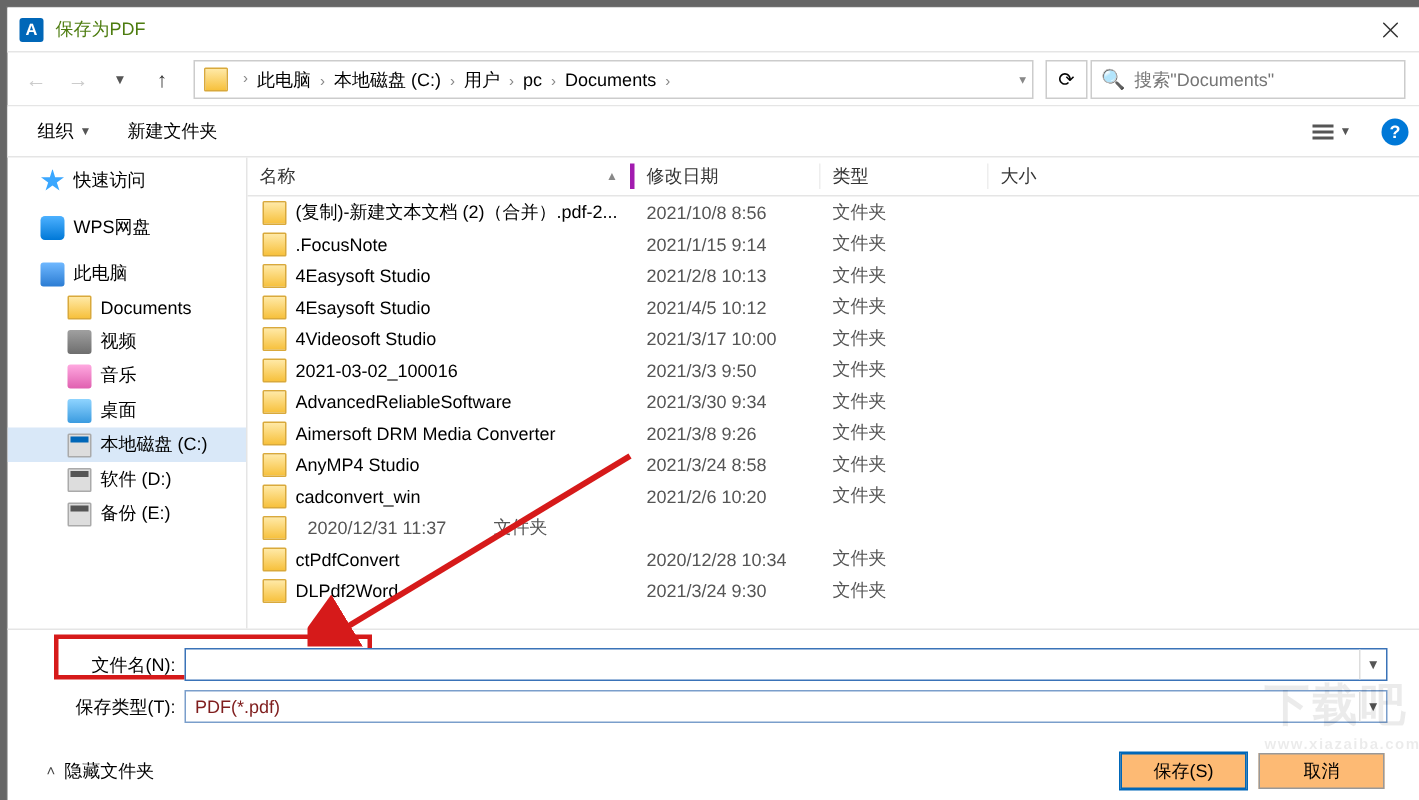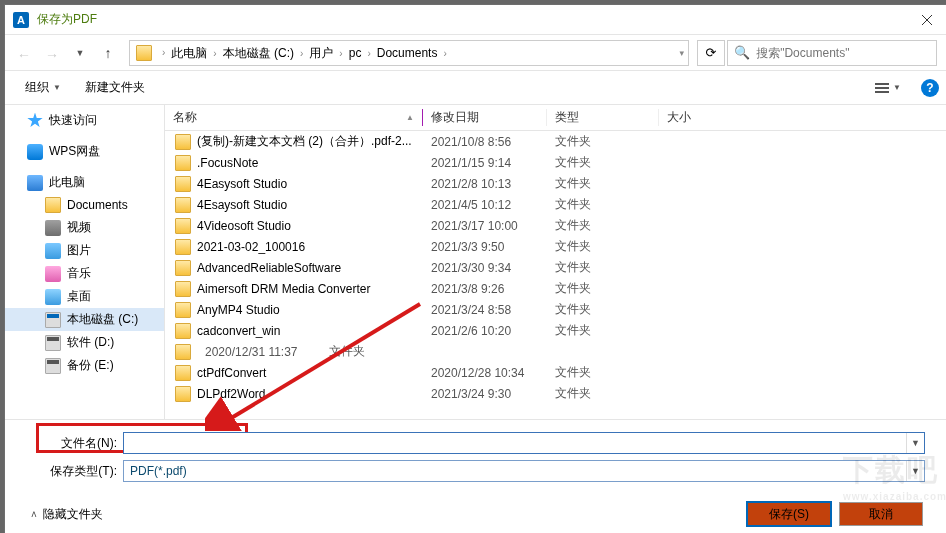--- a/index.html
+++ b/index.html
@@ -44,44 +44,44 @@
 .ti-media { background: linear-gradient(#a0a0a0,#6e6e6e); border-radius: 2px; }
 .ti-img { background: linear-gradient(#7bc8ff,#3a9be0); border-radius: 2px; }
 .ti-music { background: linear-gradient(#ffa9e0,#e060b0); border-radius: 2px; }
 .ti-desktop { background: linear-gradient(#8fd4ff,#3a9be0); border-radius: 2px; }
 .ti-disk { background: #ddd; border: 1px solid #aaa; border-radius: 1px; position: relative; }
 .ti-disk::after { content: ""; position: absolute; left: 1px; right: 1px; top: 1px; height: 4px; background: #0067b8; }
 .ti-disk.dark::after { background: #555; }
 .file-panel { flex: 1; display: flex; flex-direction: column; min-width: 0; }
 .col-header { height: 26px; display: flex; align-items: center; border-bottom: 1px solid #e5e5e5; font-size: 12px; color: #333; }
 .col { padding: 0 8px; overflow: hidden; text-overflow: ellipsis; white-space: nowrap; }
-.col.name { width: 258px; border-right: 1px solid #a21caf; display: flex; align-items: center; justify-content: space-between; }
+.col.name { width: 258px; border-right: 3px solid #a21caf; display: flex; align-items: center; justify-content: space-between; }
 .col.name .sort-ind { font-size: 8px; color: #888; }
 .col.date { width: 124px; border-right: 1px solid #eee; }
 .col.type { width: 112px; border-right: 1px solid #eee; }
 .col.size { width: 80px; }
 .file-list { flex: 1; overflow: hidden; }
 .file-row { height: 21px; display: flex; align-items: center; font-size: 12px; }
 .file-row .ficon { width: 16px; height: 16px; margin: 0 6px 0 10px; background: linear-gradient(#ffe9a6,#f7c13d); border: 1px solid #d9a93b; border-radius: 1px; flex-shrink: 0; }
 .file-row .fname { width: 226px; color: #000; overflow: hidden; white-space: nowrap; text-overflow: ellipsis; }
 .file-row .fdate { width: 124px; color: #555; padding-left: 8px; }
 .file-row .ftype { width: 112px; color: #555; padding-left: 8px; }
 .bottom-section { border-top: 1px solid #e5e5e5; padding: 6px 12px 10px; position: relative; }
 .field-row { display: flex; align-items: center; margin: 6px 0 6px 28px; }
 .field-row label { width: 78px; font-size: 12px; text-align: right; padding-right: 6px; }
 .field-row .combo { flex: 1; height: 22px; border: 1px solid #7a9ecb; background: #fff; display: flex; align-items: center; margin-right: 12px; position: relative; }
 .field-row .combo.blue { border-color: #3a73b8; }
-.combo-text { flex: 1; font-size: 12px; padding: 0 6px; color: #0c4a6e; }
+.combo-text { flex: 1; font-size: 12px; padding: 0 6px; color: #7f1d1d; }
 .combo-arrow { width: 18px; height: 100%; display: flex; align-items: center; justify-content: center; font-size: 9px; color: #555; border-left: 1px solid #ddd; cursor: pointer; }
 .highlight-box { position: absolute; border: 3px solid #d61a1a; top: 3px; left: 31px; width: 212px; height: 30px; pointer-events: none; }
 .action-row { display: flex; align-items: center; padding: 14px 14px 0; }
 .hide-folders { font-size: 12px; cursor: pointer; display: flex; align-items: center; gap: 6px; }
 .hide-folders .chev { font-size: 10px; color: #444; }
 .action-spacer { flex: 1; }
-.btn { min-width: 84px; height: 24px; font-size: 12px; border: 1px solid #999; background: #c2410c; cursor: pointer; margin-left: 8px; }
+.btn { min-width: 84px; height: 24px; font-size: 12px; border: 1px solid #999; background: #fdba74; cursor: pointer; margin-left: 8px; }
 .btn.primary { border: 1px solid #0067b8; outline: 1px solid #0067b8; }
 .watermark { position: absolute; right: 2px; bottom: 34px; font-size: 30px; font-weight: bold; color: rgba(0,0,0,0.08); letter-spacing: 2px; pointer-events: none; }
 .watermark small { display: block; font-size: 10px; letter-spacing: 1px; text-align: center; }
 .annot-arrow { position: absolute; pointer-events: none; z-index: 50; }
 </style>
 </head>
 <body>
 
 <div class="window">
 
@@ -153,24 +153,20 @@
       <div id="sidebar-children">
           <div class="tree-item child">
             <span class="ticon ti-folder-sm"></span>
             <span>Documents</span>
           </div>
           <div class="tree-item child">
             <span class="ticon ti-media"></span>
             <span>视频</span>
           </div>
           <div class="tree-item child">
-            <span class="ticon ti-img"></span>
-            <span>图片</span>
-          </div>
-          <div class="tree-item child">
             <span class="ticon ti-music"></span>
             <span>音乐</span>
           </div>
           <div class="tree-item child">
             <span class="ticon ti-desktop"></span>
             <span>桌面</span>
           </div>
           <div class="tree-item child selected">
             <span class="ticon ti-disk"></span>
             <span>本地磁盘 (C:)</span>

